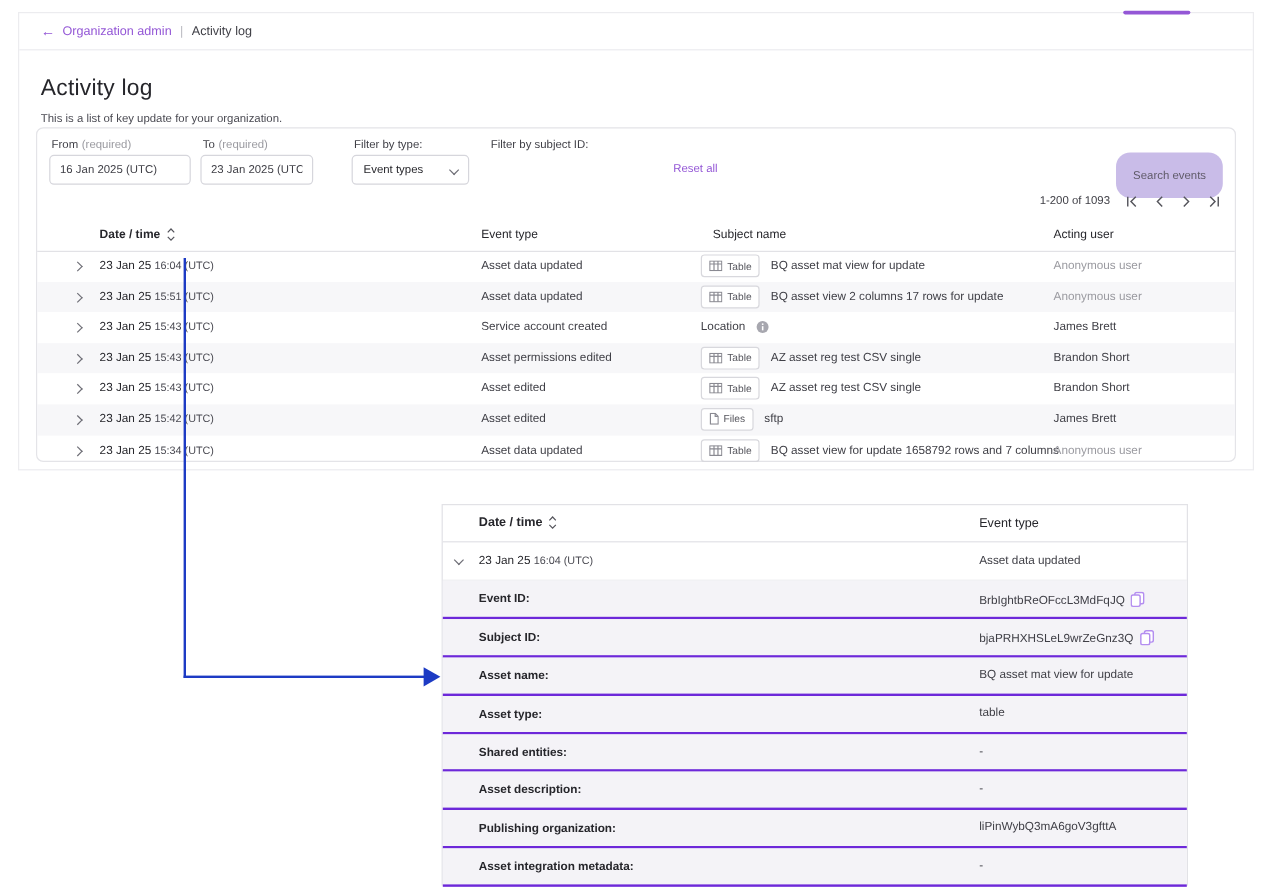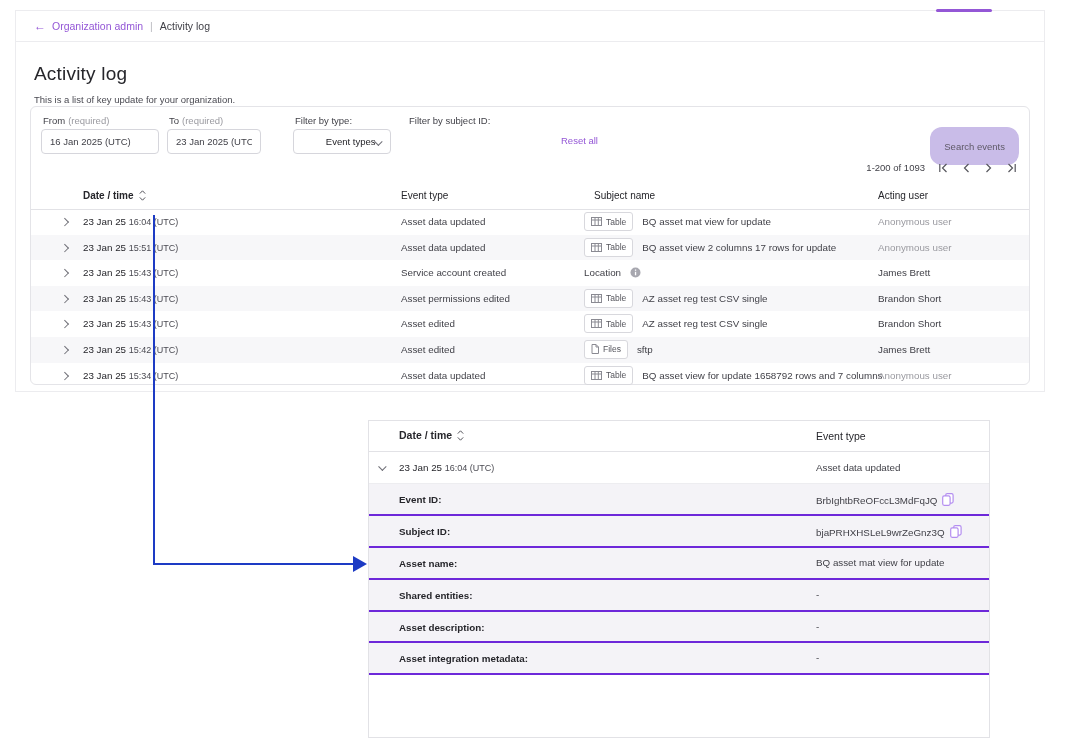--- a/index.html
+++ b/index.html
@@ -26,21 +26,21 @@
   .panel{position:absolute;left:14px;top:95px;width:1000px;height:279px;
          border:1px solid #e4e4e8;border-radius:6px;box-sizing:border-box;background:#fff;}
   .f-label{position:absolute;top:8px;font-size:9.5px;color:#3f3f46;}
   .f-label .hint{color:#9a9aa0;margin-left:3px;}
   .f-input{position:absolute;height:25px;border:1px solid #d6d6dc;border-radius:4px;
            font-size:9.5px;padding:0 8px;color:#3f3f46;box-sizing:border-box;
            font-family:inherit;background:#fff;outline:none;}
   .f-input::placeholder{color:#b4b4bb;}
   .f-select{position:absolute;height:25px;border:1px solid #d6d6dc;border-radius:4px;
             font-size:9.5px;color:#26262b;display:flex;align-items:center;
-            justify-content:flex-end;padding:0 9px;box-sizing:border-box;
+            justify-content:space-between;padding:0 9px;box-sizing:border-box;
             cursor:pointer;background:#fff;}
   .reset-link{position:absolute;left:530px;top:28px;font-size:9.5px;
               color:var(--accent-purple);cursor:pointer;}
   .search-btn{position:absolute;right:10px;top:20px;height:38px;padding:0 14px;border:none;
               border-radius:12px;background:var(--button-bg);color:var(--button-text);
               font-size:9.5px;font-family:inherit;cursor:pointer;}
   .pagination{position:absolute;right:12px;top:55px;display:flex;align-items:center;
               gap:13px;font-size:9.5px;color:#3f3f46;}
   .pg-btn{display:flex;align-items:center;cursor:pointer;}
 
@@ -377,32 +377,44 @@
             </svg>
     </span>
   </div>
   <div class="drow">
     <span class="dlabel">Asset name:</span>
     <span class="dvalue">
       <span>BQ asset mat view for update</span>
     </span>
   </div>
   <div class="drow">
+    <span class="dlabel">Asset type:</span>
+    <span class="dvalue">
+      <span>table</span>
+    </span>
+  </div>
+  <div class="drow">
     <span class="dlabel">Shared entities:</span>
     <span class="dvalue">
       <span>-</span>
     </span>
   </div>
   <div class="drow">
     <span class="dlabel">Asset description:</span>
     <span class="dvalue">
       <span>-</span>
     </span>
   </div>
   <div class="drow">
+    <span class="dlabel">Publishing organization:</span>
+    <span class="dvalue">
+      <span>liPinWybQ3mA6goV3gfttA</span>
+    </span>
+  </div>
+  <div class="drow">
     <span class="dlabel">Asset integration metadata:</span>
     <span class="dvalue">
       <span>-</span>
     </span>
   </div>
       </div>
   </div>
 
 </div>
 

